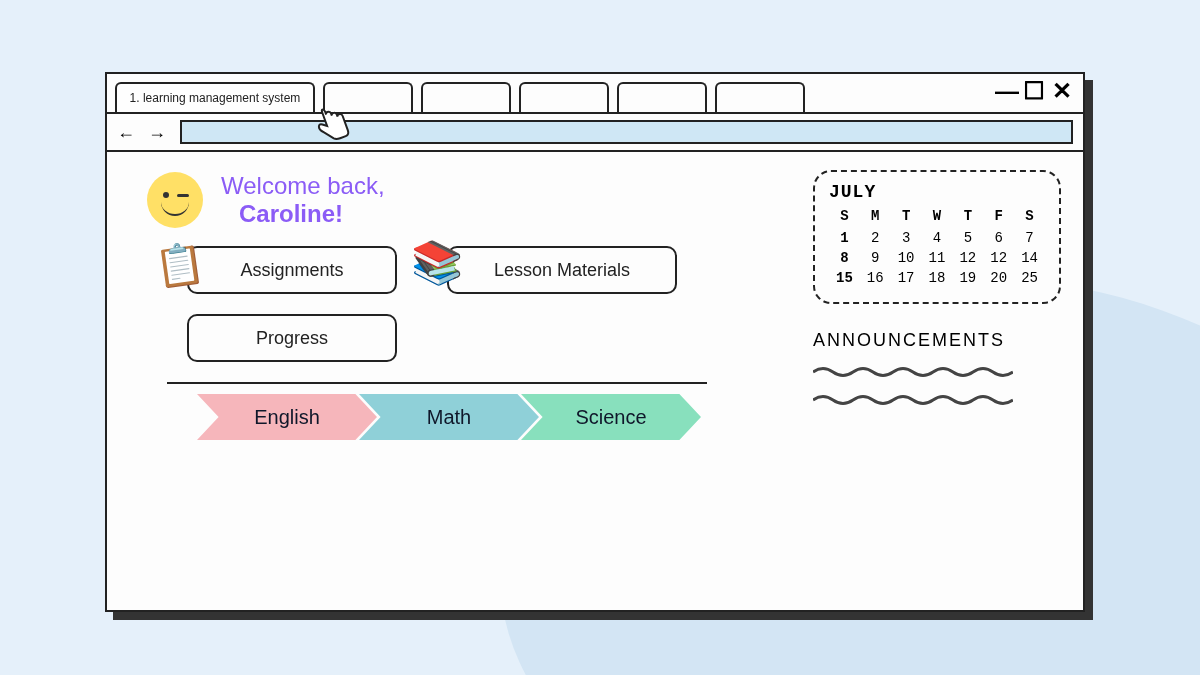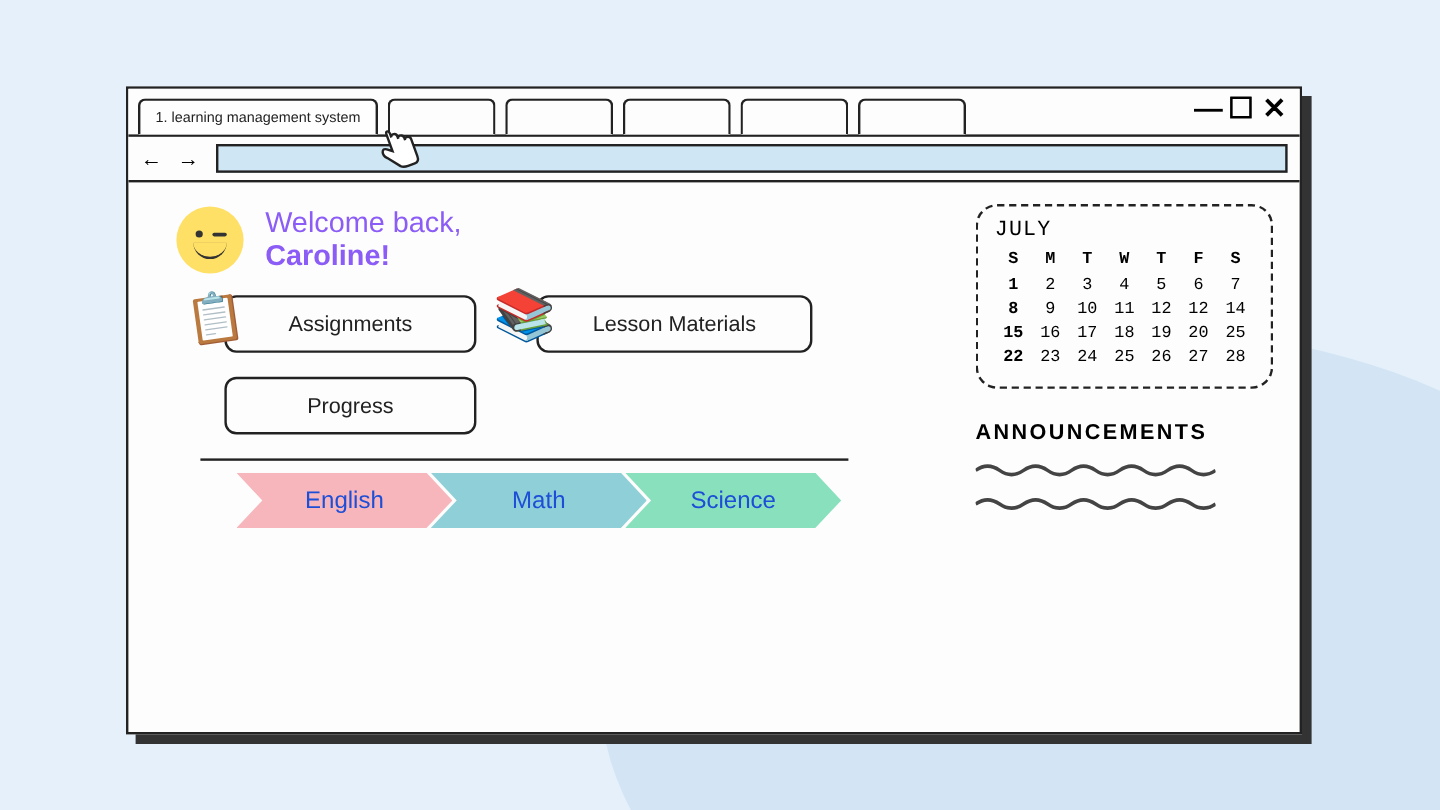--- a/index.html
+++ b/index.html
@@ -101,21 +101,21 @@
     content: ""; position: absolute; background: #333; border-radius: 50%;
   }
   .smiley::before { width: 6px; height: 6px; left: 16px; top: 20px; }
   .smiley::after { width: 12px; height: 3px; left: 30px; top: 22px; border-radius: 2px; }
   .smiley .mouth {
     position: absolute; left: 14px; top: 30px; width: 28px; height: 14px;
     border: 2.5px solid #333; border-top: none; border-left: none; border-right: none;
     border-radius: 0 0 20px 20px;
   }
   .welcome-text { font-size: 24px; color: #8b5cf6; }
-  .welcome-text .name { font-weight: bold; display: block; }
+  .welcome-text .name { font-weight: bold; display: block; margin-left: 18px; }
   .btn-grid {
     display: grid;
     grid-template-columns: 210px 230px;
     gap: 20px 50px;
     margin-left: 40px;
     margin-bottom: 20px;
   }
   .nav-btn {
     height: 48px;
     border: 2px solid #222;
@@ -139,52 +139,51 @@
   }
   .classes-title {
     font-size: 20px; font-weight: bold; margin-left: 60px; margin-bottom: 8px;
   }
   .class-row {
     display: flex; margin-left: 50px;
   }
   .class-chevron {
     height: 46px; width: 180px;
     display: flex; align-items: center; justify-content: center;
-    font-size: 20px; color: #1d4ed8;
+    font-size: 20px; color: #0f172a;
     clip-path: polygon(0 0, 88% 0, 100% 50%, 88% 100%, 0 100%, 12% 50%);
     margin-right: -18px;
     cursor: pointer;
   }
   .c-english { background: #f6b6bb; }
   .c-math    { background: #8fd0d8; }
   .c-science { background: #88e0bd; text-align: right; }
 
   .side {
     width: 280px;
     padding: 18px 22px 10px 10px;
   }
   .calendar {
     border: 2.5px dashed #222;
     border-radius: 18px;
     padding: 10px 14px 14px 14px;
     font-family: "Courier New", monospace;
   }
-  .cal-title { font-weight: normal; font-size: 18px; letter-spacing: 1px; margin-bottom: 6px; }
+  .cal-title { font-weight: bold; font-size: 18px; letter-spacing: 1px; margin-bottom: 6px; }
   .cal-head, .cal-row {
     display: grid; grid-template-columns: repeat(7, 1fr);
     text-align: center; font-size: 14px;
   }
   .cal-head { font-weight: bold; margin-bottom: 4px; }
   .cal-row div { padding: 2px 0; }
   .cal-row .bold { font-weight: bold; }
   .announce-title {
     margin-top: 26px;
     font-size: 18px; letter-spacing: 2px;
     font-family: "Arial", sans-serif;
-    font-weight: bold;
   }
   .squiggle {
     margin-top: 14px;
     height: 14px;
   }
   .squiggle svg { width: 200px; height: 14px; }
 </style>
 </head>
 <body>
 
@@ -285,29 +284,20 @@
             </div>
             <div class="cal-row">
               <div class="bold">15</div>
               <div>16</div>
               <div>17</div>
               <div>18</div>
               <div>19</div>
               <div>20</div>
               <div>25</div>
             </div>
-            <div class="cal-row">
-              <div class="bold">22</div>
-              <div>23</div>
-              <div>24</div>
-              <div>25</div>
-              <div>26</div>
-              <div>27</div>
-              <div>28</div>
-            </div>
           </div>
       </div>
 
       <div class="announce-title">ANNOUNCEMENTS</div>
       <div class="squiggle">
         <svg viewBox="0 0 200 14">
             <path d="M0 7 Q 10 0 20 7 T 40 7 T 60 7 T 80 7 T 100 7 T 120 7 T 140 7 T 160 7 T 180 7 T 200 7" stroke="#444" stroke-width="3" fill="none"></path>
           </svg>
       </div>
       <div class="squiggle">

